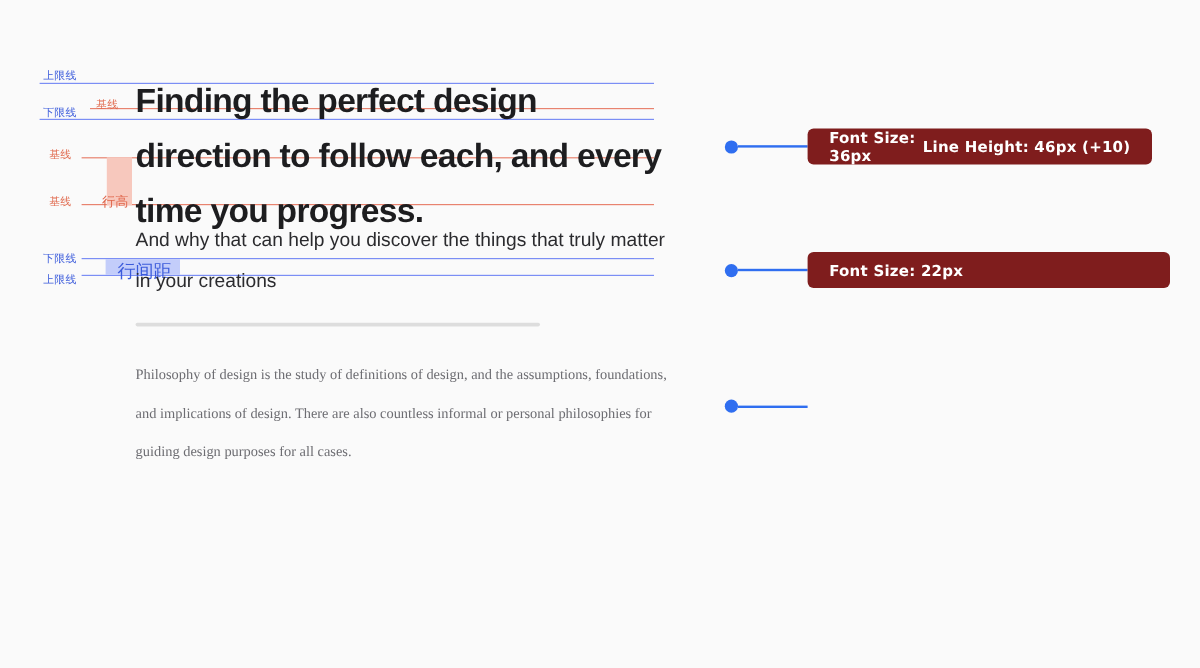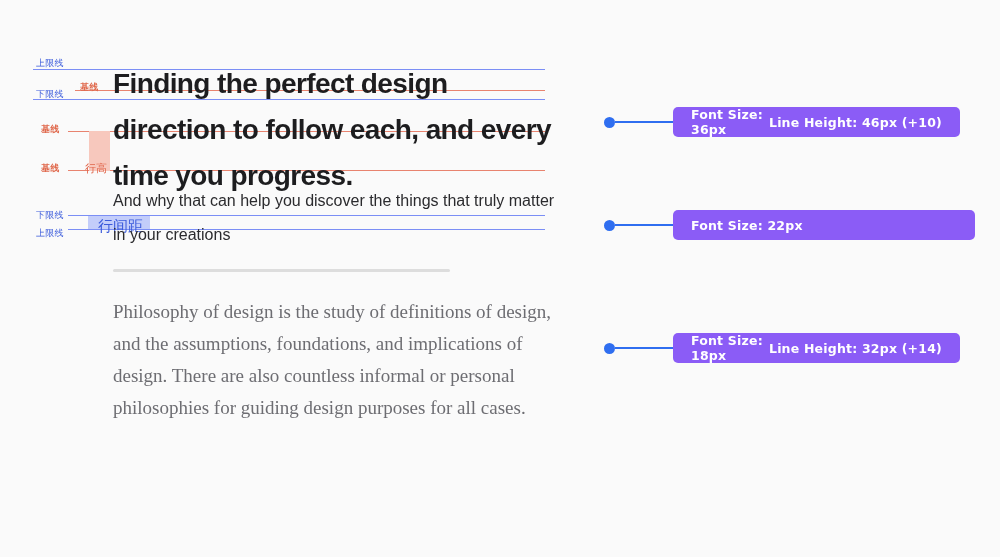--- a/index.html
+++ b/index.html
@@ -32,21 +32,20 @@
   .guide-label {
     position: absolute;
     font-size: 9px;
     letter-spacing: .3px;
     white-space: nowrap;
     font-family: "DejaVu Sans", sans-serif;
     color: #3b5bdb;
   }
   .guide-label.red {
     color: #e06a4e;
-    font-weight: bold;
   }
 
   
   .lh-bar {
     position: absolute;
     background: #f7c8bd;
   }
   .lh-bar-label {
     position: absolute;
     font-size: 11px;
@@ -96,21 +95,21 @@
     width: 337px;
     height: 3px;
     background: #dddddd;
     border-radius: 2px;
   }
   .body-copy {
     position: absolute;
     left: 113px;
     width: 445px;
     font-family: "Liberation Serif", serif;
-    font-size: 19px;
+    font-size: 12px;
     line-height: 32px;
     color: #6d6d72;
   }
   .body-copy.p1 { top: 296px; }
   .body-copy.p2 { top: 434px; }
 
   
   .callout {
     position: absolute;
     display: flex;
@@ -122,21 +121,21 @@
     border-radius: 50%;
     background: #2f6ef0;
     flex: 0 0 auto;
   }
   .callout-line {
     height: 2px;
     background: #2f6ef0;
     flex: 0 0 auto;
   }
   .callout-badge {
-    background: #8b5cf6;
+    background: #7f1d1d;
     border-radius: 5px;
     height: 30px;
     display: flex;
     align-items: center;
     padding: 0 18px;
     box-sizing: border-box;
     color: #ffffff;
     font-size: 12.5px;
     font-weight: bold;
     letter-spacing: .2px;
@@ -199,19 +198,15 @@
     <span class="callout-dot"></span>
     <span class="callout-line" style="width:58px;"></span>
     <span class="callout-badge" style="width:302px;">
       <span class="fs">Font Size: 22px</span>
     </span>
   </div>
 
   <div class="callout" style="left:604px; top:333px;">
     <span class="callout-dot"></span>
     <span class="callout-line" style="width:58px;"></span>
-    <span class="callout-badge" style="width:287px;">
-      <span class="fs">Font Size: 18px</span>
-      <span class="lh">Line Height: 32px (+14)</span>
-    </span>
   </div>
 
 </div>
 
 </body></html>

